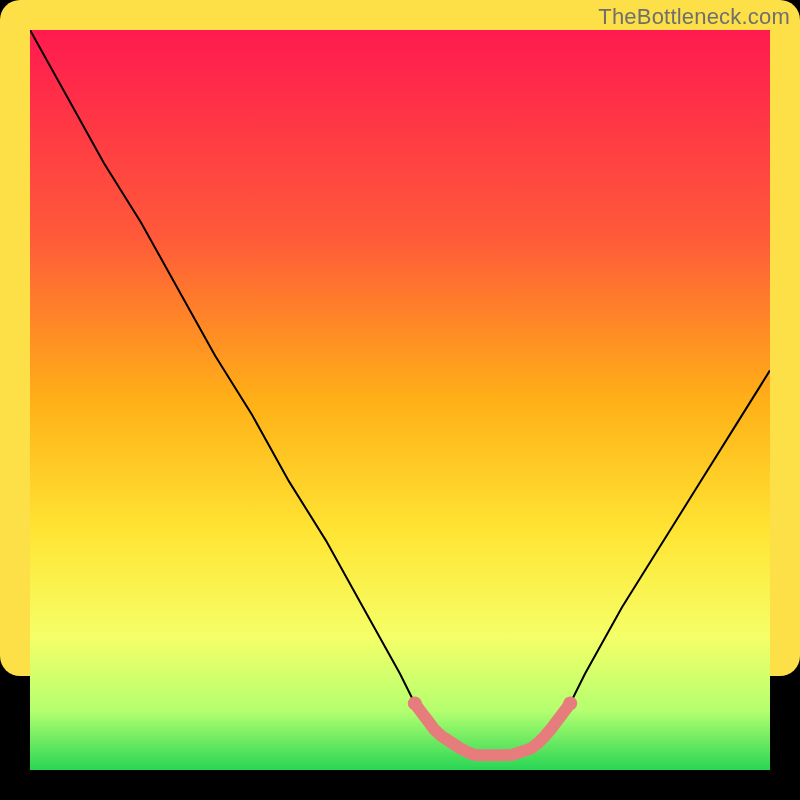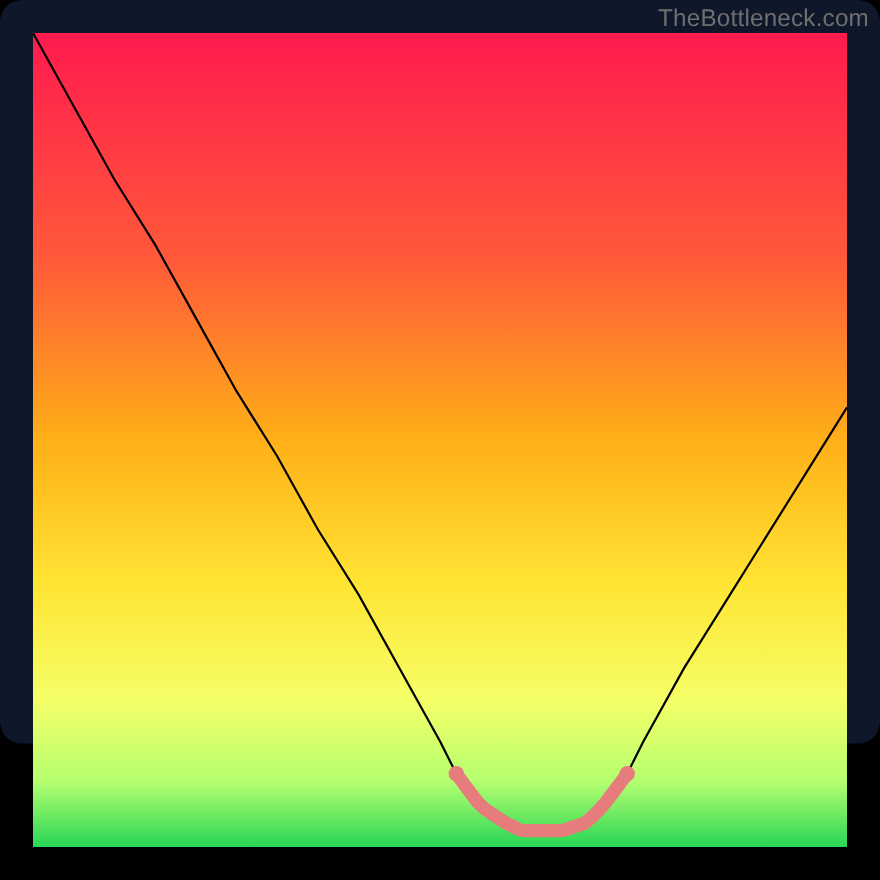--- a/index.html
+++ b/index.html
@@ -8,21 +8,21 @@
     width: 800px;
     height: 800px;
     background: #000;
     overflow: hidden;
     font-family: Arial, Helvetica, sans-serif;
   }
   .stage {
     position: relative;
     width: 800px;
     height: 676px;
-    background: #0f172a;
+    background: #fde047;
     border-radius: 20px;
   }
   .watermark {
     position: absolute;
     top: 4px;
     right: 10px;
     color: #6f6f6f;
     font-size: 22px;
     font-weight: 400;
     letter-spacing: 0.2px;

